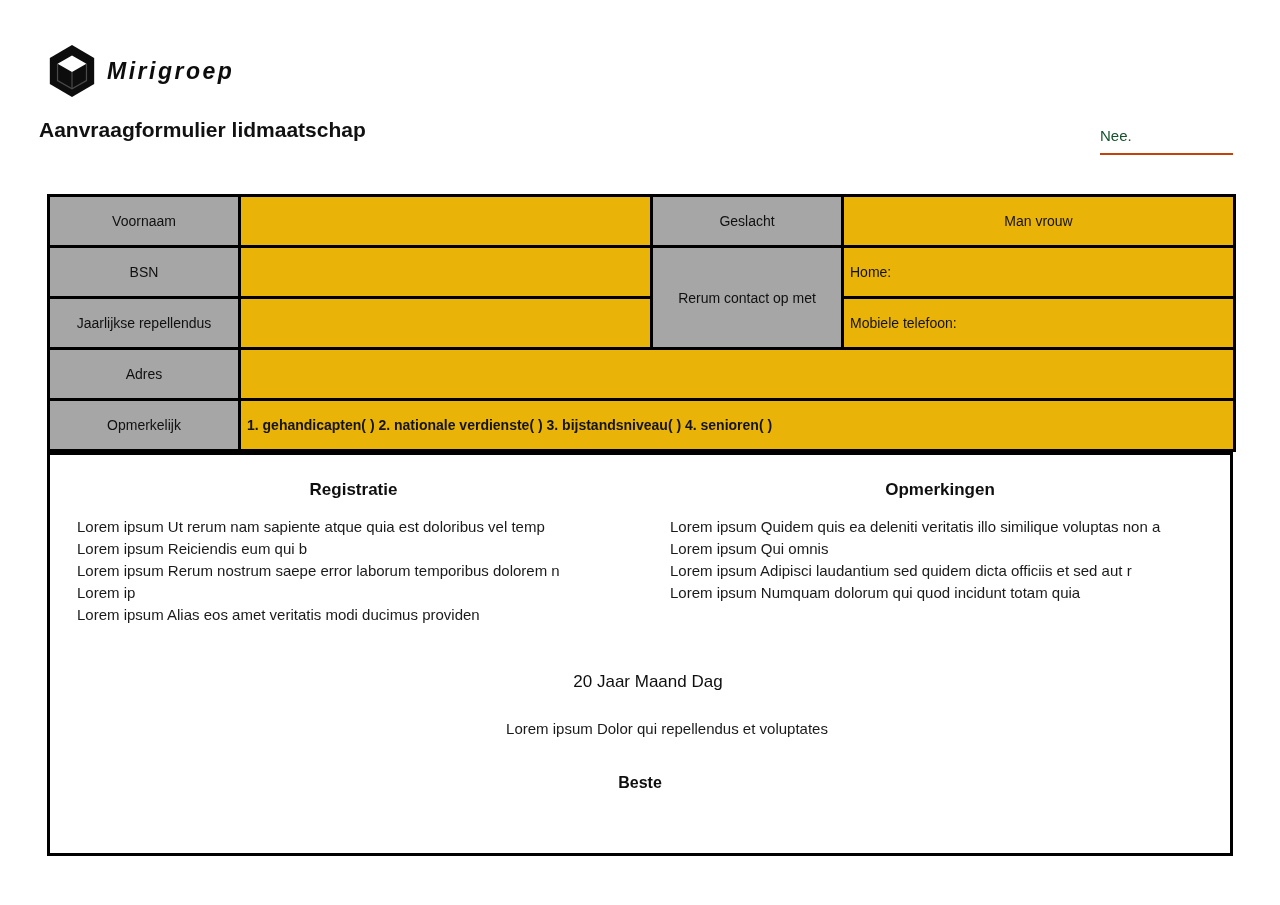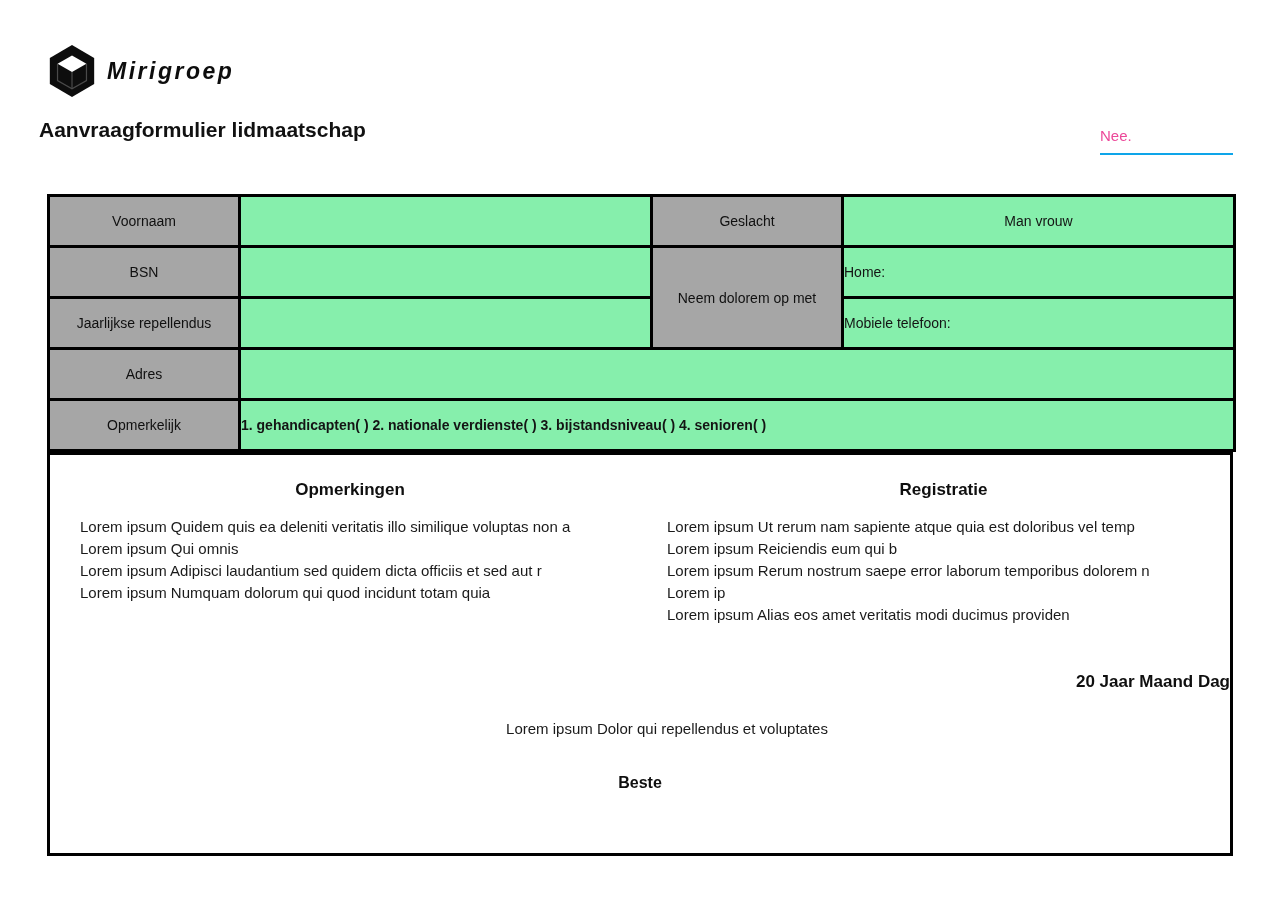--- a/index.html
+++ b/index.html
@@ -16,53 +16,53 @@
   .logo svg { display: block; }
   .brand {
     font-size: 23px; font-weight: 700; font-style: italic;
     letter-spacing: 2.5px; color: #0d0d0d;
   }
 
   
   .title { position: absolute; left: 39px; top: 118px; margin: 0; font-size: 21px; font-weight: 700; color: #111; }
   .nee {
     position: absolute; left: 1100px; top: 127px; width: 133px;
-    font-size: 15px; color: #ec4899;
-    border-bottom: 2px solid #0ea5e9; padding-bottom: 9px;
+    font-size: 15px; color: #14532d;
+    border-bottom: 2px solid #c2410c; padding-bottom: 9px;
   }
 
   
   .form-table {
     position: absolute; left: 47px; top: 194px; width: 1186px;
     border-collapse: collapse; table-layout: fixed;
   }
   .form-table td {
     border: 3px solid #000; box-sizing: border-box;
     height: 51px; font-size: 14px; padding: 0 4px;
     overflow: hidden;
   }
   td.g { background: #a6a6a6; font-weight: 400; text-align: center; vertical-align: middle; color: #101010; }
-  td.w { background: #86efac; margin-left: 6px; }
+  td.w { background: #eab308; margin-left: 6px; }
   td.center { text-align: center; vertical-align: middle; }
-  td.left { text-align: left; vertical-align: middle; padding-left: 0; }
+  td.left { text-align: left; vertical-align: middle; padding-left: 6px; }
   td.bold { font-weight: 700; }
 
   
   .bottom-box {
     position: absolute; left: 47px; top: 452px; width: 1186px; height: 404px;
     box-sizing: border-box; border: 3px solid #000; background: #fff;
   }
   .cols { display: flex; margin-top: 25px; }
   .col { box-sizing: border-box; width: 50%; }
   .col-left  { padding-left: 27px; padding-right: 10px; }
   .col-right { padding-left: 30px; padding-right: 20px; }
   .col h3 { margin: 0 0 16px 0; font-size: 17px; font-weight: 700; text-align: center; color: #0f0f0f; }
   .lines div { font-size: 15px; line-height: 22px; color: #1a1a1a; }
 
-  .mid     { margin: 46px 0 0 16px; text-align: right; font-size: 17px; font-weight: 700; color: #0f0f0f; }
+  .mid     { margin: 46px 0 0 16px; text-align: center; font-size: 17px; font-weight: 400; color: #0f0f0f; }
   .cline   { margin: 28px 0 0 0; text-align: center; font-size: 15px; color: #1a1a1a; }
   .cline.shift { transform: translateX(27px); }
   .closing { margin: 37px 0 0 0; text-align: center; font-size: 16px; font-weight: 700; color: #0f0f0f; }
 </style>
 </head>
 <body>
 
 <div class="page">
 
   <div class="logo">
@@ -93,58 +93,58 @@
     <tbody>
       <tr>
         <td class="g">Voornaam</td>
         <td class="w"></td>
         <td class="g">Geslacht</td>
         <td class="w center">Man vrouw</td>
       </tr>
       <tr>
         <td class="g">BSN</td>
         <td class="w"></td>
-        <td class="g" rowspan="2">Neem dolorem op met</td>
+        <td class="g" rowspan="2">Rerum contact op met</td>
         <td class="w left">Home:</td>
       </tr>
       <tr>
         <td class="g">Jaarlijkse repellendus</td>
         <td class="w"></td>
         <td class="w left">Mobiele telefoon:</td>
       </tr>
       <tr>
         <td class="g">Adres</td>
         <td class="w" colspan="3"></td>
       </tr>
       <tr>
         <td class="g">Opmerkelijk</td>
         <td class="w left bold" colspan="3">1. gehandicapten( ) 2. nationale verdienste( ) 3. bijstandsniveau( ) 4. senioren( )</td>
       </tr>
     </tbody>
   </table>
 
   <div class="bottom-box">
     <div class="cols">
-      <div class="col col-right">
-        <h3>Opmerkingen</h3>
-        <div class="lines">
-          <div>Lorem ipsum Quidem quis ea deleniti veritatis illo similique voluptas non a</div>
-          <div>Lorem ipsum Qui omnis</div>
-          <div>Lorem ipsum Adipisci laudantium sed quidem dicta officiis et sed aut r</div>
-          <div>Lorem ipsum Numquam dolorum qui quod incidunt totam quia</div>
-        </div>
-      </div>
       <div class="col col-left">
         <h3>Registratie</h3>
         <div class="lines">
           <div>Lorem ipsum Ut rerum nam sapiente atque quia est doloribus vel temp</div>
           <div>Lorem ipsum Reiciendis eum qui b</div>
           <div>Lorem ipsum Rerum nostrum saepe error laborum temporibus dolorem n</div>
           <div>Lorem ip</div>
           <div>Lorem ipsum Alias eos amet veritatis modi ducimus providen</div>
+        </div>
+      </div>
+      <div class="col col-right">
+        <h3>Opmerkingen</h3>
+        <div class="lines">
+          <div>Lorem ipsum Quidem quis ea deleniti veritatis illo similique voluptas non a</div>
+          <div>Lorem ipsum Qui omnis</div>
+          <div>Lorem ipsum Adipisci laudantium sed quidem dicta officiis et sed aut r</div>
+          <div>Lorem ipsum Numquam dolorum qui quod incidunt totam quia</div>
         </div>
       </div>
     </div>
     <h3 class="mid">20 Jaar Maand Dag</h3>
     <p class="cline shift">Lorem ipsum Dolor qui repellendus et voluptates</p>
     <h3 class="closing">Beste</h3>
   </div>
 
 </div>
 

